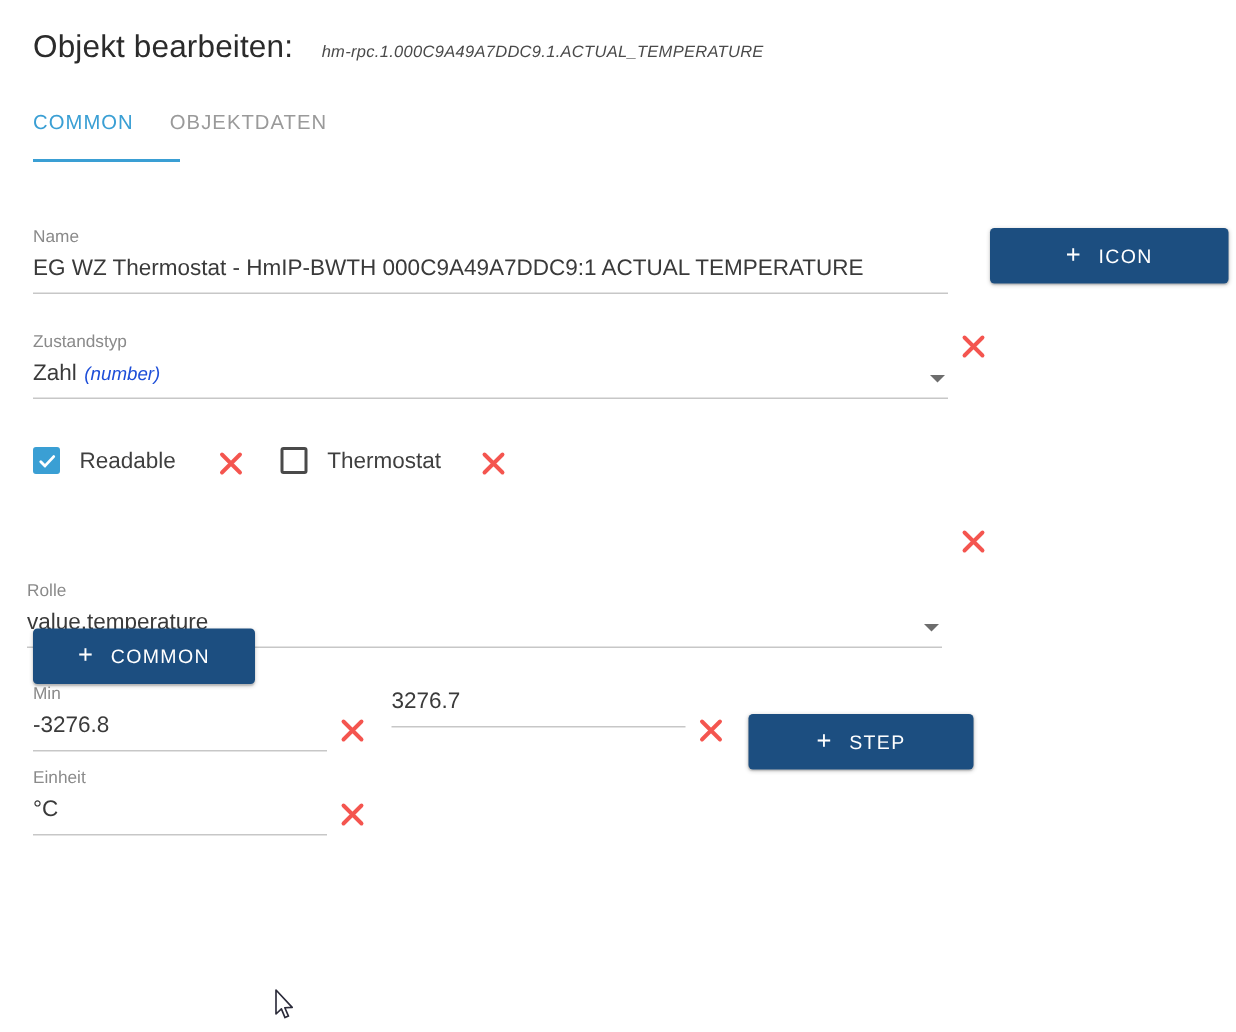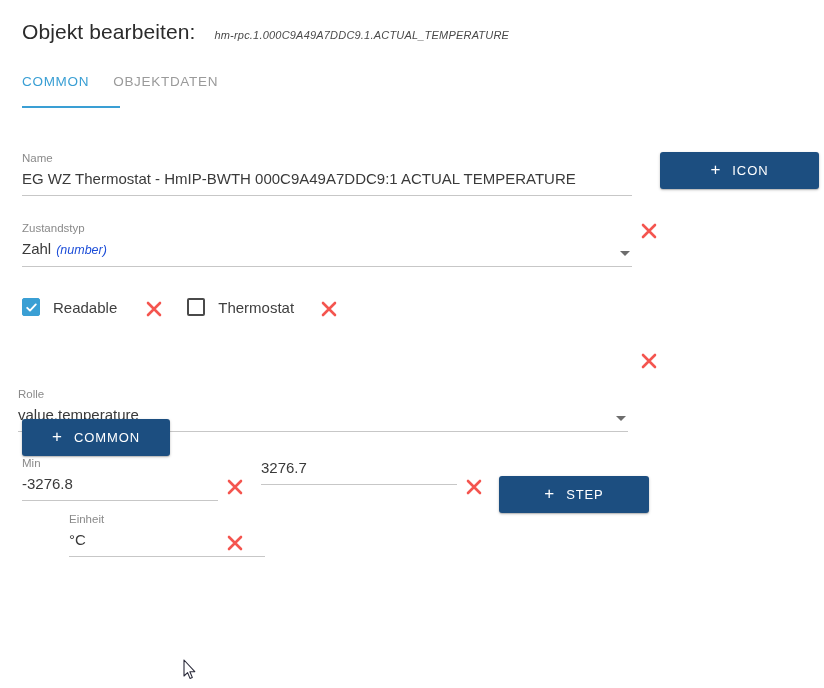--- a/index.html
+++ b/index.html
@@ -318,21 +318,21 @@
     <svg width="22" height="22" viewBox="0 0 22 22" aria-hidden="true">
       <path d="M5 5 L17 17 M17 5 L5 17" stroke="#f4554f" stroke-width="2.6" stroke-linecap="round"></path>
     </svg>
   </div>
 
   <div class="btn" style="left:499px; top:476px; width:150px; height:37px;">
     <span class="plus">+</span>
     <span>STEP</span>
   </div>
 
-  <div class="field" style="left:22px; top:512px; width:196px;margin-left:47px;">
+  <div class="field" style="left:22px; top:512px; width:196px;">
     <div class="field-label">Einheit</div>
     <input class="field-input" type="text" value="°C" style="">
   </div>
   <div class="x-btn" style="left:224px; top:532px;">
     <svg width="22" height="22" viewBox="0 0 22 22" aria-hidden="true">
       <path d="M5 5 L17 17 M17 5 L5 17" stroke="#f4554f" stroke-width="2.6" stroke-linecap="round"></path>
     </svg>
   </div>
 
 </div>

